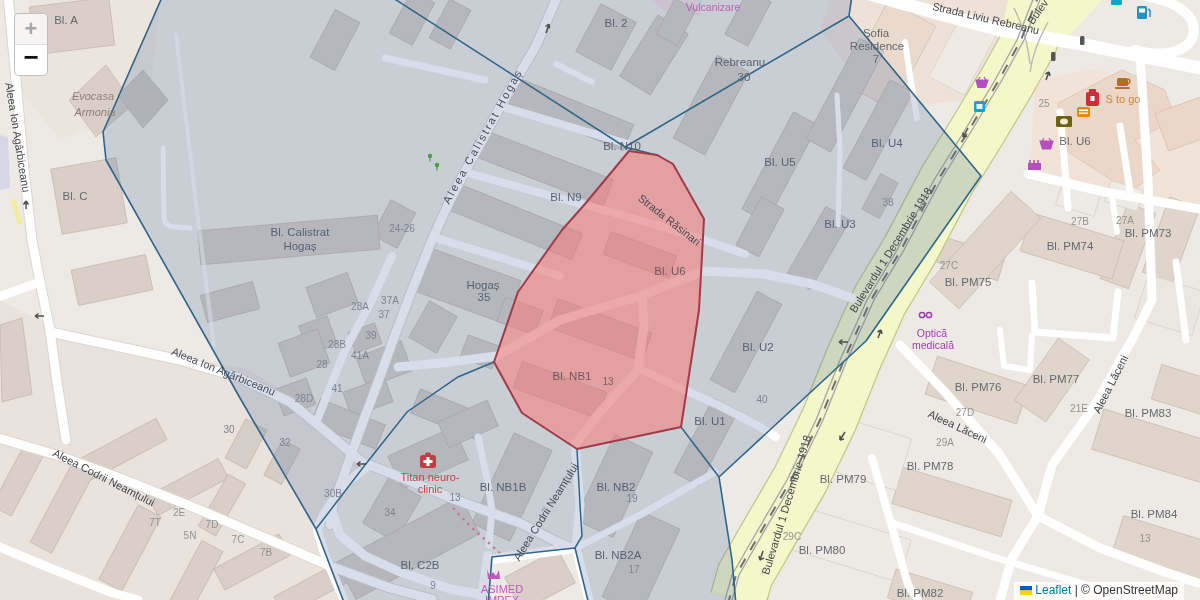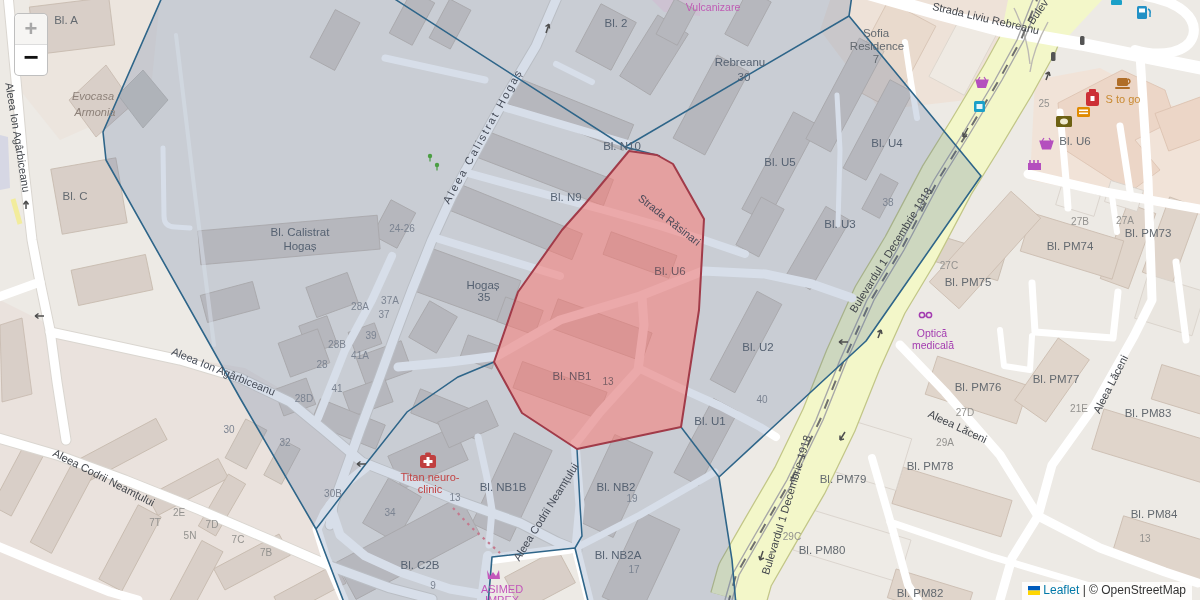--- a/index.html
+++ b/index.html
@@ -1,21 +1,21 @@
 <!DOCTYPE html>
 <html><head>
 <meta charset="utf-8">
 <style>
 html,body{margin:0;padding:0;width:1200px;height:600px;overflow:hidden;background:#edeae5;font-family:"Liberation Sans",sans-serif;}
 #map{position:relative;width:1200px;height:600px;}
 svg{position:absolute;left:0;top:0;}
 .zoomctl{position:absolute;left:14px;top:13px;width:32px;height:61px;background:#fff;border:1px solid rgba(0,0,0,0.25);border-radius:5px;z-index:10;}
 .zoomctl .zin{height:30px;border-bottom:1px solid #ddd;color:#a8a8a8;font-size:22px;text-align:center;line-height:30px;font-weight:bold;background:#f6f5f3;border-radius:5px 5px 0 0;}
 .zoomctl .zout{height:29px;color:#111;font-size:26px;text-align:center;line-height:25px;font-weight:bold;}
-.attrib{position:absolute;right:8px;bottom:0;height:17px;background:rgba(255,255,255,0.85);z-index:10;font-size:12px;color:#333;padding:1px 6px 0 6px;white-space:nowrap;}
+.attrib{position:absolute;right:16px;bottom:0;height:17px;background:rgba(255,255,255,0.85);z-index:10;font-size:12px;color:#333;padding:1px 6px 0 6px;white-space:nowrap;}
 .attrib a{color:#0078a8;text-decoration:none;}
 .flag{position:static !important;display:inline-block;width:12px;height:9px;vertical-align:-1px;}
 </style>
 </head>
 <body>
 <div id="map">
 <svg width="1200" height="600" viewBox="0 0 1200 600">
 
 <rect x="0" y="0" width="1200" height="600" fill="#edeae5"></rect>
 

